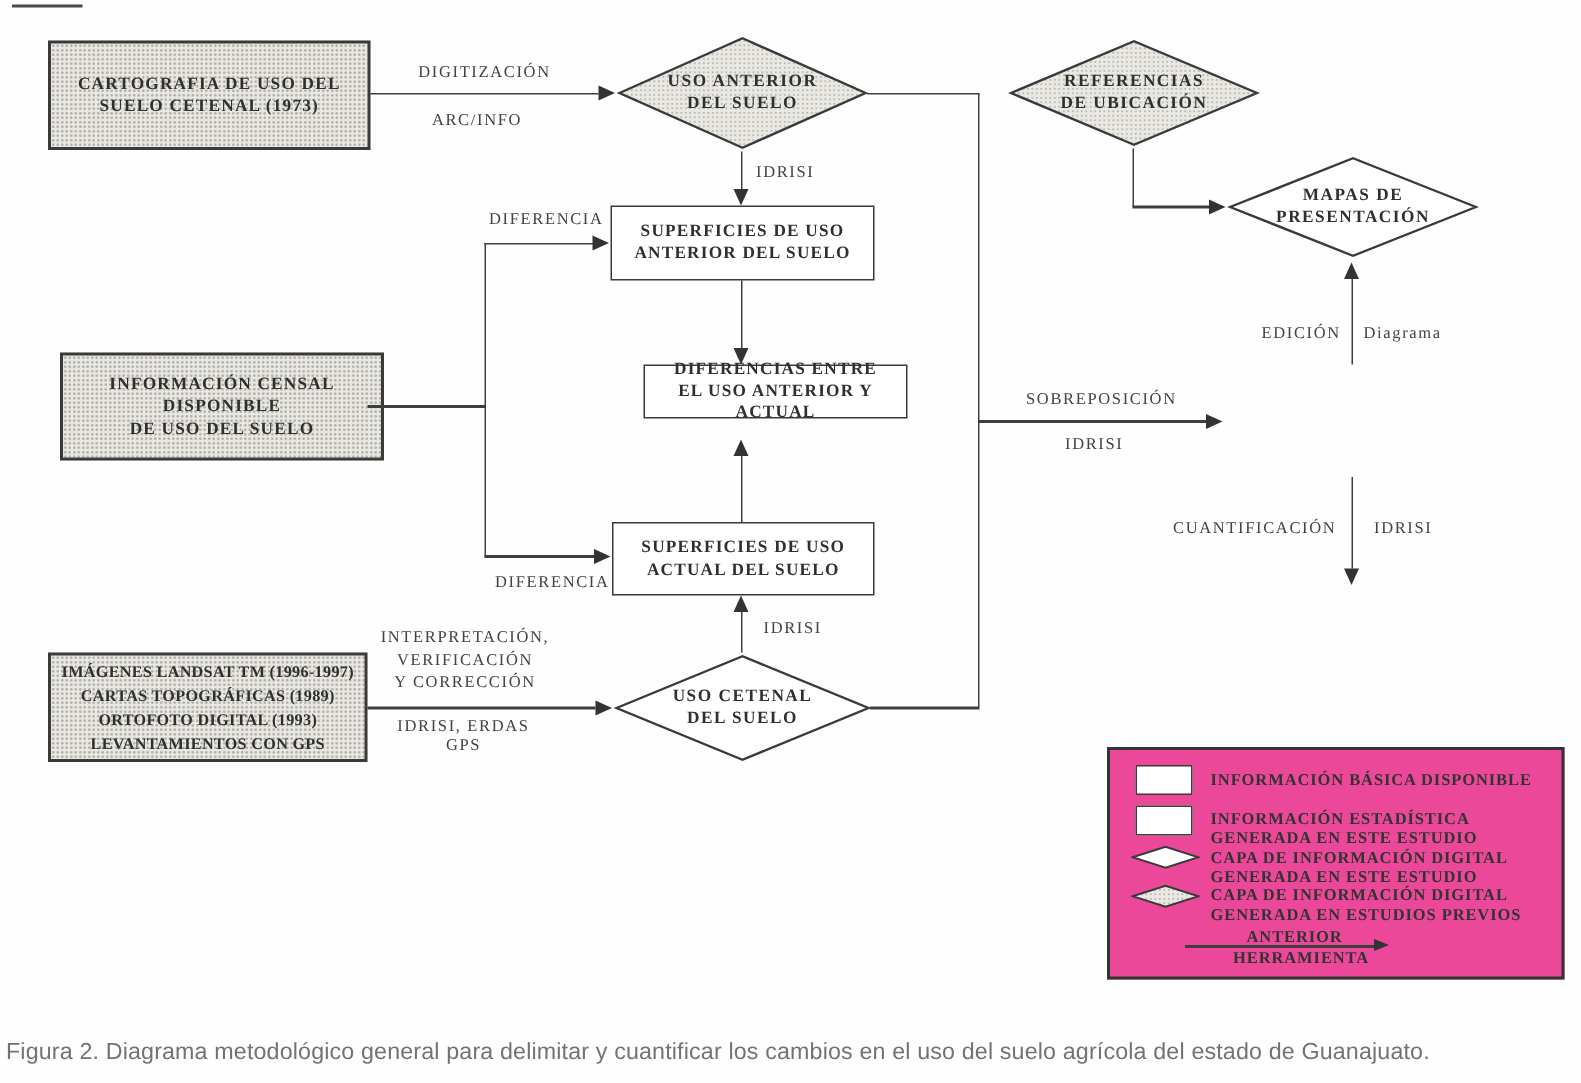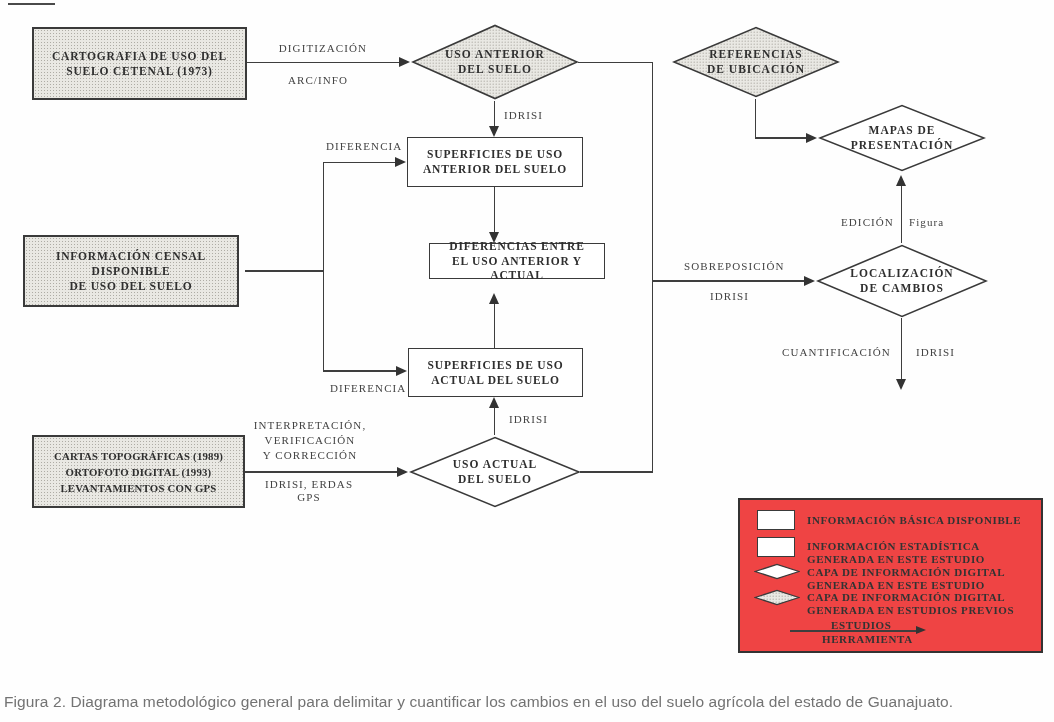--- a/index.html
+++ b/index.html
@@ -43,21 +43,21 @@
   
   .elabel {
     position:absolute; font-size:11px; letter-spacing:1.1px; color:#434343;
     white-space:nowrap; line-height:15px;
   }
   .elabel.center { text-align:center; white-space:normal; }
   .elabel.tight { line-height:13px; }
   
   .legend {
     position:absolute; left:738px; top:498px; width:305px; height:155px;
-    box-sizing:border-box; border:2.4px solid #333; background:#ef4444;
+    box-sizing:border-box; border:2.4px solid #333; background:#ec4899;
   }
   .legend .swatch-rect { position:absolute; box-sizing:border-box; border:1.4px solid #3a3a3a; width:38px; height:20px; background:#fff; }
   .legend .llabel { position:absolute; font-weight:700; font-size:11px; letter-spacing:0.6px; white-space:nowrap; color:#333; }
   .legend svg { position:absolute; display:block; }
   .caption {
     position:absolute; left:4px; top:693px; width:1048px;
     font-family:"Liberation Sans","DejaVu Sans",sans-serif;
     font-size:15.5px; color:#737373; letter-spacing:0.1px;
   }
   .artifact { position:absolute; background:#4a4a4a; }
@@ -76,27 +76,28 @@
     </defs>
   </svg>
 
   <div class="artifact" style="left:8px;top:3px;width:47px;height:2px"></div>
 
   <div class="node stipple thick" style="left:32px;top:27px;width:215px;height:73px">
     <div>CARTOGRAFIA DE USO DEL</div>
     <div>SUELO CETENAL (1973)</div>
   </div>
 
-  <div class="node stipple thick" style="left:23px;top:235px;width:216px;height:72px">
+  <div class="node stipple thick" style="left:40px;top:235px;width:216px;height:72px">
     <div>INFORMACIÓN CENSAL</div>
     <div>DISPONIBLE</div>
     <div>DE USO DEL SUELO</div>
   </div>
 
   <div class="node stipple thick small-text" style="left:32px;top:435px;width:213px;height:73px">
+    <div>IMÁGENES LANDSAT TM (1996-1997)</div>
     <div>CARTAS TOPOGRÁFICAS (1989)</div>
     <div>ORTOFOTO DIGITAL (1993)</div>
     <div>LEVANTAMIENTOS CON GPS</div>
   </div>
 
   <div class="node" style="left:407px;top:137px;width:176px;height:50px">
     <div>SUPERFICIES DE USO</div>
     <div>ANTERIOR DEL SUELO</div>
   </div>
 
@@ -135,36 +136,27 @@
   <div class="diamond" style="left:818px;top:103px;width:168px;height:70px">
     <svg viewBox="0 0 168 70">
         <polygon class="dwhite" points="2,35 84,2.5 166,35 84,67.5"></polygon>
       </svg>
     <div class="dtext">
       <div>MAPAS DE</div>
       <div>PRESENTACIÓN</div>
     </div>
   </div>
 
-  <div class="diamond" style="left:816px;top:243px;width:172px;height:76px">
-    <svg viewBox="0 0 172 76">
-        <polygon class="dwhite" points="2,38 86,2.5 170,38 86,73.5"></polygon>
-      </svg>
-    <div class="dtext">
-      <div>LOCALIZACIÓN</div>
-      <div>DE CAMBIOS</div>
-    </div>
-  </div>
 
   <div class="diamond" style="left:409px;top:435px;width:172px;height:74px">
     <svg viewBox="0 0 172 74">
         <polygon class="dwhite" points="2,37 86,2.5 170,37 86,71.5"></polygon>
       </svg>
     <div class="dtext">
-      <div>USO ACTUAL</div>
+      <div>USO CETENAL</div>
       <div>DEL SUELO</div>
     </div>
   </div>
 
   <div class="hline" style="left:247px;top:61.5px;width:152px"></div>
   <div class="arr right" style="left:399px;top:57px"></div>
 
   <div class="vline" style="left:493.5px;top:101px;height:25px"></div>
   <div class="arr down" style="left:489px;top:126px"></div>
 
@@ -214,21 +206,21 @@
     <div>Y CORRECCIÓN</div>
   </div>
   <div class="elabel center tight" style="left:250px;top:478px;width:118px">
     <div>IDRISI, ERDAS</div>
     <div>GPS</div>
   </div>
   <div class="elabel" style="left:509px;top:412px">IDRISI</div>
   <div class="elabel" style="left:684px;top:259px">SOBREPOSICIÓN</div>
   <div class="elabel" style="left:710px;top:289px">IDRISI</div>
   <div class="elabel" style="left:841px;top:215px">EDICIÓN</div>
-  <div class="elabel" style="left:909px;top:215px">Figura</div>
+  <div class="elabel" style="left:909px;top:215px">Diagrama</div>
   <div class="elabel" style="left:782px;top:345px">CUANTIFICACIÓN</div>
   <div class="elabel" style="left:916px;top:345px">IDRISI</div>
 
   <div class="legend">
     <div class="swatch-rect stipple" style="left:17px;top:10px"></div>
     <div class="llabel" style="left:67px;top:14px">INFORMACIÓN BÁSICA DISPONIBLE</div>
 
     <div class="swatch-rect" style="left:17px;top:37px"></div>
     <div class="llabel" style="left:67px;top:40px">INFORMACIÓN ESTADÍSTICA</div>
     <div class="llabel" style="left:67px;top:53px">GENERADA EN ESTE ESTUDIO</div>
@@ -240,19 +232,19 @@
     <div class="llabel" style="left:67px;top:79px">GENERADA EN ESTE ESTUDIO</div>
 
     <svg style="left:14px;top:89px" width="46" height="17" viewBox="0 0 46 17">
         <polygon class="dstip" style="stroke-width:1.3" points="1,8.5 23,1.5 45,8.5 23,15.5"></polygon>
       </svg>
     <div class="llabel" style="left:67px;top:91px">CAPA DE INFORMACIÓN DIGITAL</div>
     <div class="llabel" style="left:67px;top:104px">GENERADA EN ESTUDIOS PREVIOS</div>
 
     <div class="hline" style="left:50px;top:130px;width:126px"></div>
     <div class="arr right" style="left:176px;top:125.5px;border-left-width:10px;border-top-width:4.5px;border-bottom-width:4.5px"></div>
-    <div class="llabel" style="left:91px;top:119px">ESTUDIOS</div>
+    <div class="llabel" style="left:91px;top:119px">ANTERIOR</div>
     <div class="llabel" style="left:82px;top:133px">HERRAMIENTA</div>
   </div>
 
   <div class="caption">Figura 2. Diagrama metodológico general para delimitar y cuantificar los cambios en el uso del suelo agrícola del estado de Guanajuato.</div>
 
 </div>
 
 </body></html>

